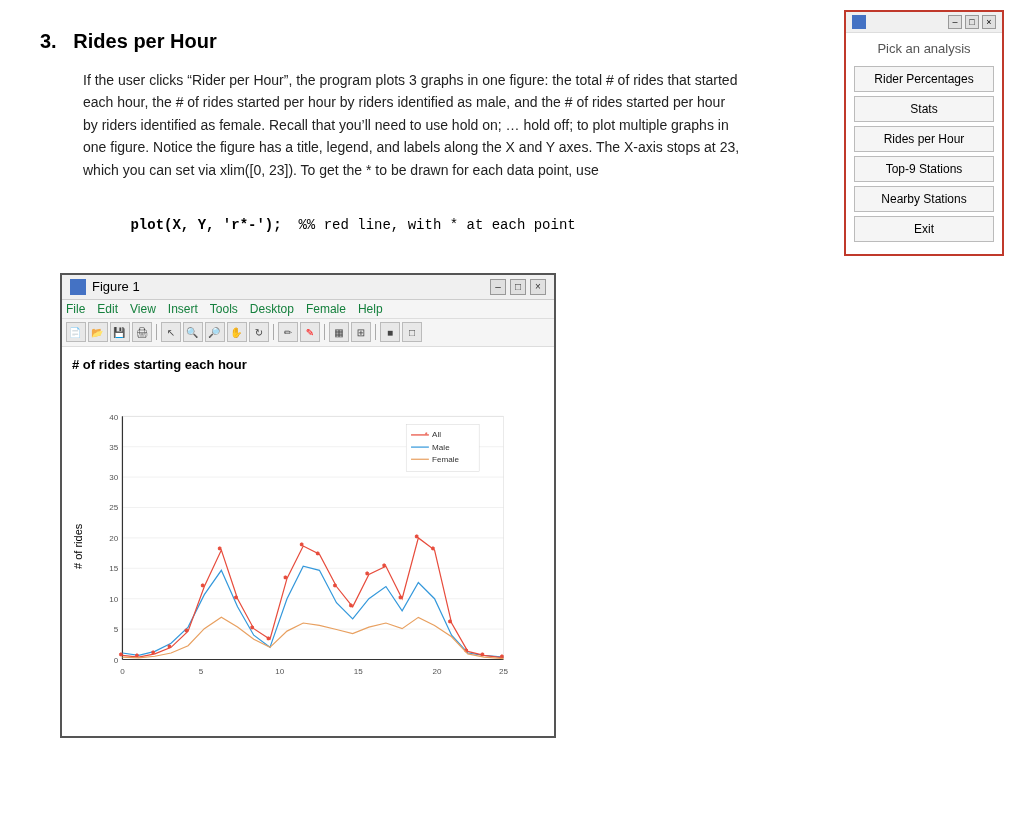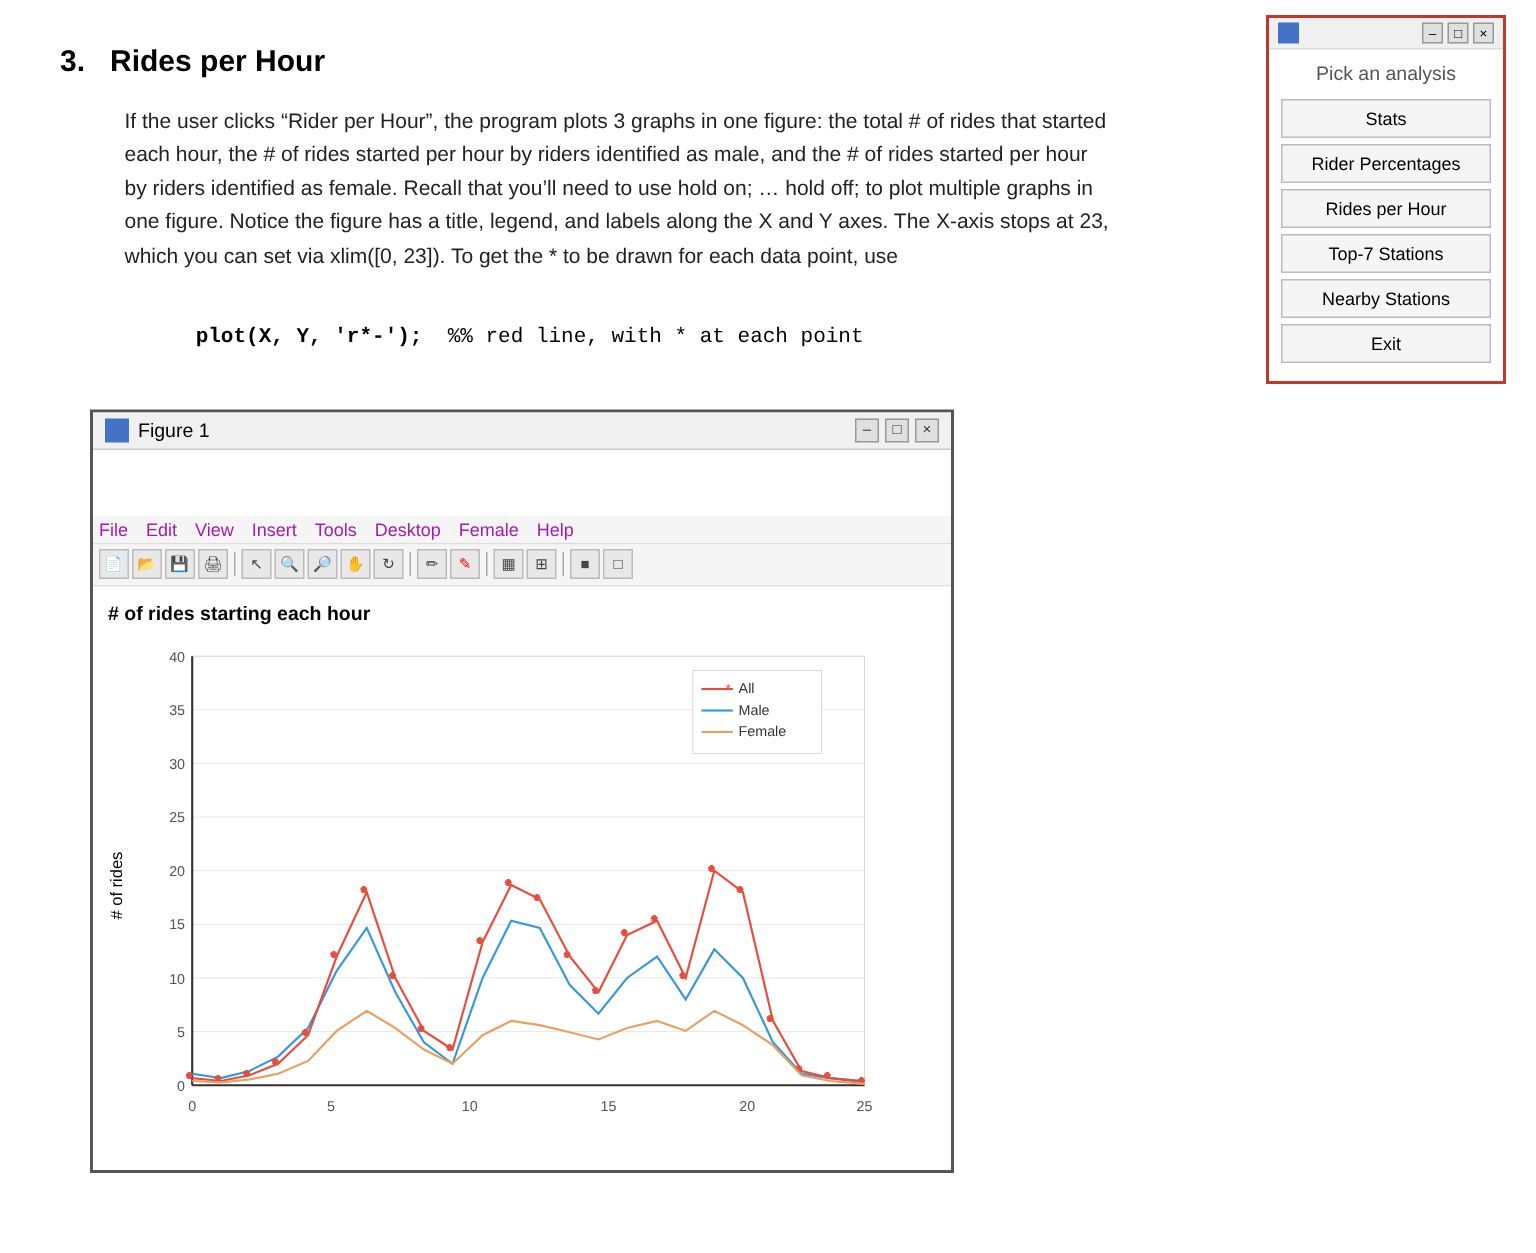--- a/index.html
+++ b/index.html
@@ -45,21 +45,21 @@
     .code-comment {
       font-weight: normal;
       font-style: normal;
     }
 
     
     .figure-window {
       border: 2px solid #555;
       background: #fff;
       margin-left: 20px;
-      width: 576px;
+      width: 496px;
     }
 
     .figure-titlebar {
       background: #f0f0f0;
       border-bottom: 1px solid #ccc;
       padding: 4px 8px;
       display: flex;
       align-items: center;
       justify-content: space-between;
     }
@@ -101,22 +101,21 @@
       color: #333;
     }
 
     .menubar {
       background: #f5f5f5;
       border-bottom: 1px solid #ddd;
       padding: 2px 4px;
       font-size: 12px;
       display: flex;
       gap: 12px;
-      color: #a21caf;
-      margin-top: 44px;
+      color: #15803d;
     }
 
     .menubar span {
       cursor: pointer;
     }
 
     .toolbar {
       background: #f5f5f5;
       border-bottom: 1px solid #ddd;
       padding: 2px 4px;
@@ -500,20 +499,20 @@
       </div>
       <div class="sidebar-win-btns">
         <div class="sidebar-btn">–</div>
         <div class="sidebar-btn">□</div>
         <div class="sidebar-btn">×</div>
       </div>
     </div>
 
     <div class="sidebar-header">Pick an analysis</div>
 
+    <button class="sidebar-btn-item">Rider Percentages</button>
     <button class="sidebar-btn-item">Stats</button>
-    <button class="sidebar-btn-item">Rider Percentages</button>
     <button class="sidebar-btn-item">Rides per Hour</button>
-    <button class="sidebar-btn-item">Top-7 Stations</button>
+    <button class="sidebar-btn-item">Top-9 Stations</button>
     <button class="sidebar-btn-item">Nearby Stations</button>
     <button class="sidebar-btn-item">Exit</button>
   </div>
 </div>
 
 </body></html>

